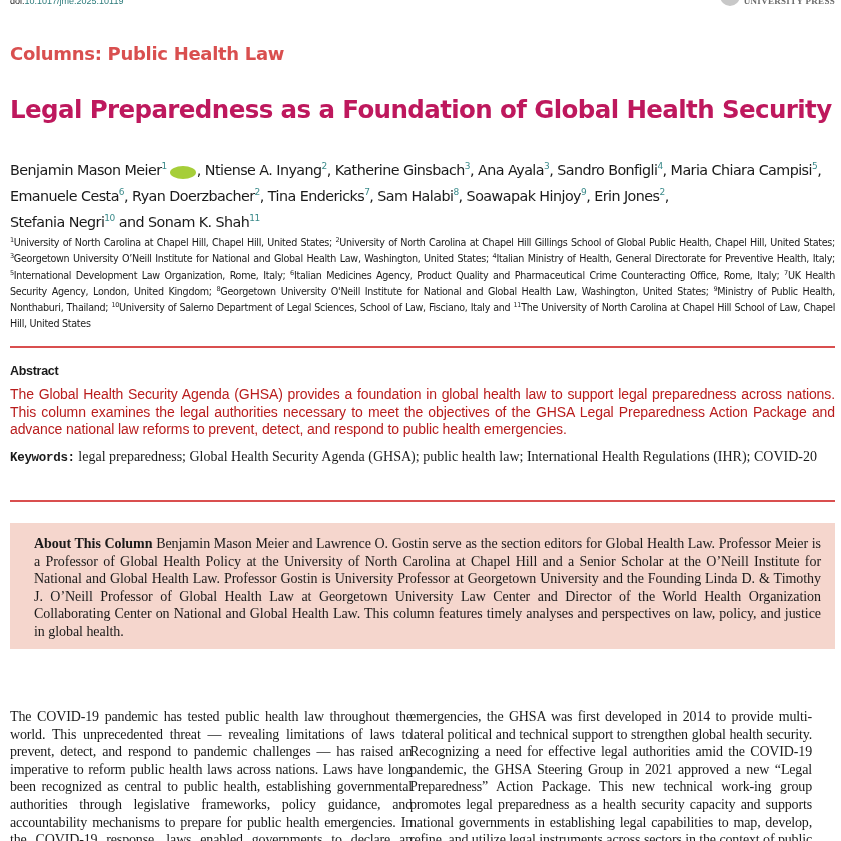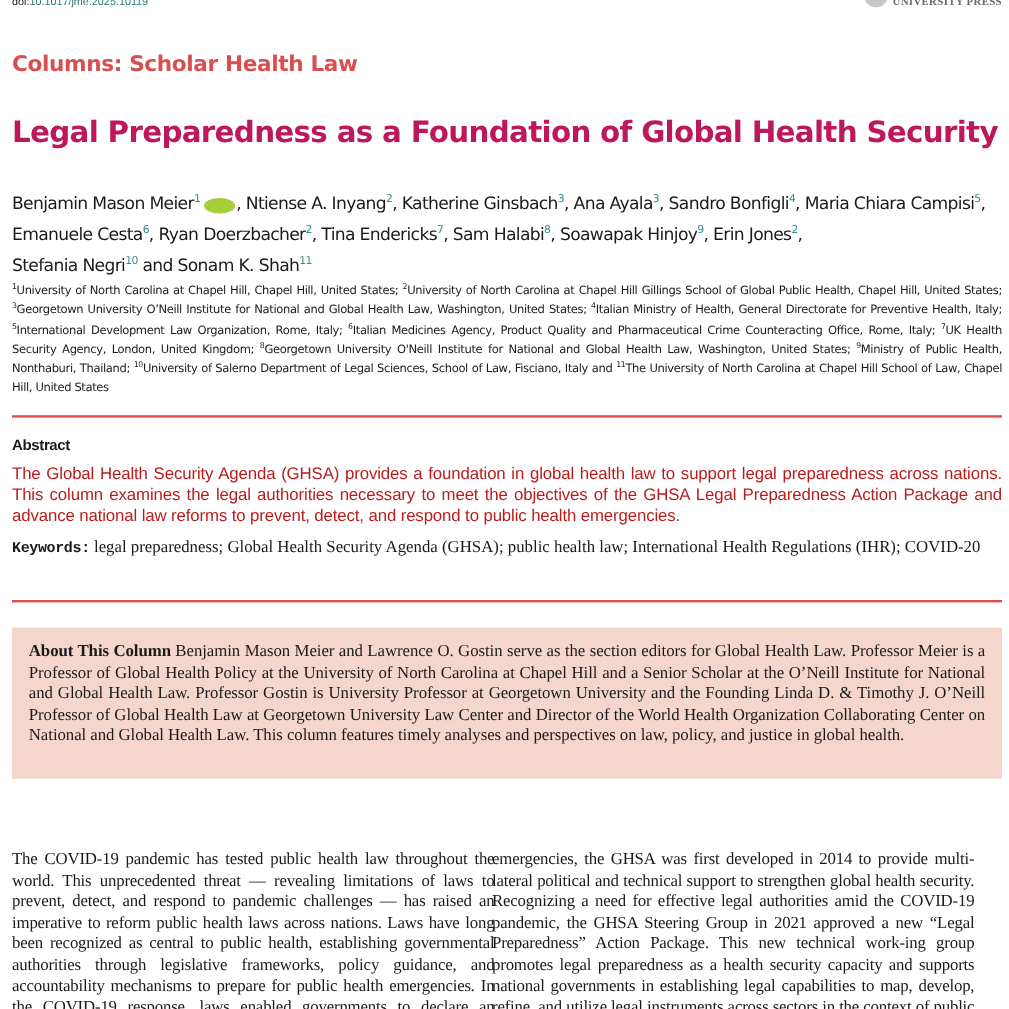--- a/index.html
+++ b/index.html
@@ -25,42 +25,42 @@
 
     .rule { position: absolute; left: 10px; width: 825px; height: 2px; background: #d94f4f; }
     .rule.r1 { top: 346px; }
     .rule.r2 { top: 500px; }
 
     .abstract-head { position: absolute; left: 10px; top: 364px; font-family: Liberation Sans, sans-serif; font-weight: bold; font-size: 12.5px; color: #1a1a1a; letter-spacing: -0.3px; }
     .abstract-body { position: absolute; left: 10px; top: 386px; width: 825px; font-family: Liberation Sans, sans-serif; font-size: 14px; line-height: 17.6px; text-align: justify; color: #b91c1c; letter-spacing: -0.1px; }
     .keywords { position: absolute; left: 10px; top: 448px; width: 825px; font-family: "Liberation Serif", serif; font-size: 14px; line-height: 17.6px; color: #1a1a1a; }
     .keywords .kw-label { font-family: Liberation Mono, monospace; font-weight: bold; font-size: 12.5px; letter-spacing: -0.3px; }
 
-    .about-box { position: absolute; left: 10px; top: 523px; width: 825px; height: 126px; background: #f5d6cd; padding: 12px 14px 0 14px; }
+    .about-box { position: absolute; left: 10px; top: 523px; width: 825px; height: 126px; background: #f5d6cd; padding: 12px 14px 0 24px; }
     .about-text { font-family: "Liberation Serif", serif; font-size: 14px; line-height: 17.6px; text-align: justify; color: #1a1a1a; letter-spacing: -0.05px; }
     .about-text .about-label { font-weight: bold; }
 
     .body-col { position: absolute; top: 679px; width: 402px; font-family: "Liberation Serif", serif; font-size: 14px; line-height: 17.6px; text-align: justify; color: #1a1a1a; letter-spacing: -0.15px; margin-top: 29px; }
     .body-col.left { left: 10px; }
     .body-col.right { left: 410px; }
   </style>
 </head>
 <body>
 
 <div class="topbar">
   <div class="doi">
     <span>doi:</span><a>10.1017/jme.2025.10119</a>
   </div>
   <div class="press">
     <span class="press-crest"></span>
     <span class="press-name">UNIVERSITY PRESS</span>
   </div>
 </div>
 
-<div class="section-label">Columns: Scholar Health Law</div>
+<div class="section-label">Columns: Public Health Law</div>
 <h1 class="article-title">Legal Preparedness as a Foundation of Global Health Security</h1>
 
 <div class="authors" id="authors"><span><span>Benjamin Mason Meier</span><sup>1</sup><span class="orcid">iD</span></span>, <span><span>Ntiense A. Inyang</span><sup>2</sup></span>, <span><span>Katherine Ginsbach</span><sup>3</sup></span>, <span><span>Ana Ayala</span><sup>3</sup></span>, <span><span>Sandro Bonfigli</span><sup>4</sup></span>, <span><span>Maria Chiara Campisi</span><sup>5</sup></span>, <br><span><span>Emanuele Cesta</span><sup>6</sup></span>, <span><span>Ryan Doerzbacher</span><sup>2</sup></span>, <span><span>Tina Endericks</span><sup>7</sup></span>, <span><span>Sam Halabi</span><sup>8</sup></span>, <span><span>Soawapak Hinjoy</span><sup>9</sup></span>, <span><span>Erin Jones</span><sup>2</sup></span>, <br><span><span>Stefania Negri</span><sup>10</sup></span> and <span><span>Sonam K. Shah</span><sup>11</sup></span></div>
 
 <div class="affiliations" id="affiliations"><span><sup>1</sup><span>University of North Carolina at Chapel Hill, Chapel Hill, United States; </span></span><span><sup>2</sup><span>University of North Carolina at Chapel Hill Gillings School of Global Public Health, Chapel Hill, United States; </span></span><span><sup>3</sup><span>Georgetown University O’Neill Institute for National and Global Health Law, Washington, United States; </span></span><span><sup>4</sup><span>Italian Ministry of Health, General Directorate for Preventive Health, Italy; </span></span><span><sup>5</sup><span>International Development Law Organization, Rome, Italy; </span></span><span><sup>6</sup><span>Italian Medicines Agency, Product Quality and Pharmaceutical Crime Counteracting Office, Rome, Italy; </span></span><span><sup>7</sup><span>UK Health Security Agency, London, United Kingdom; </span></span><span><sup>8</sup><span>Georgetown University O'Neill Institute for National and Global Health Law, Washington, United States; </span></span><span><sup>9</sup><span>Ministry of Public Health, Nonthaburi, Thailand; </span></span><span><sup>10</sup><span>University of Salerno Department of Legal Sciences, School of Law, Fisciano, Italy and </span></span><span><sup>11</sup><span>The University of North Carolina at Chapel Hill School of Law, Chapel Hill, United States</span></span></div>
 
 <div class="rule r1"></div>
 
 <div class="abstract-head">Abstract</div>
 <p class="abstract-body">The Global Health Security Agenda (GHSA) provides a foundation in global health law to support legal preparedness across nations. This column examines the legal authorities necessary to meet the objectives of the GHSA Legal Preparedness Action Package and advance national law reforms to prevent, detect, and respond to public health emergencies.</p>

